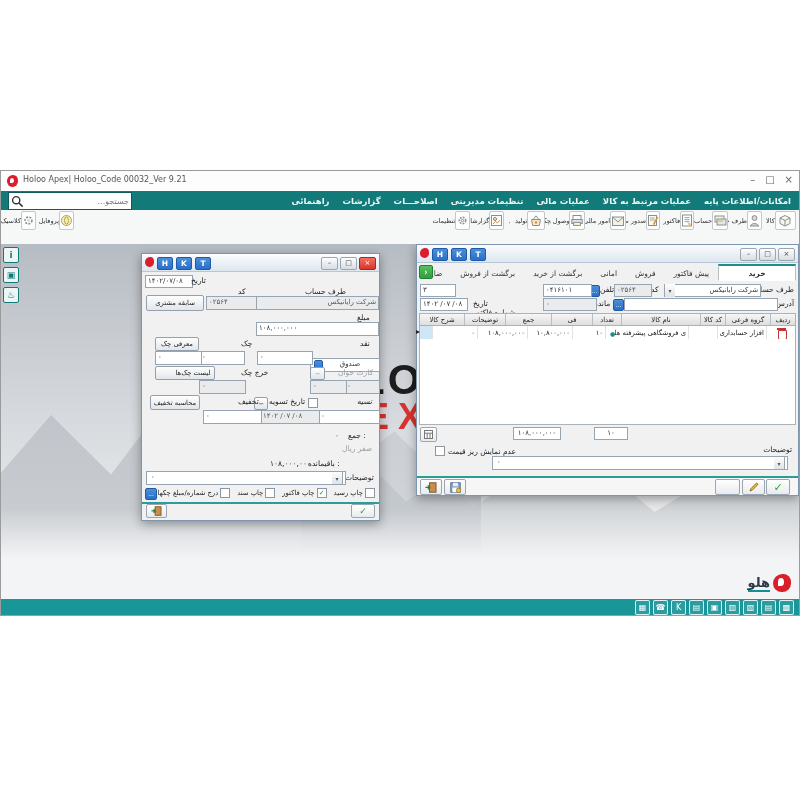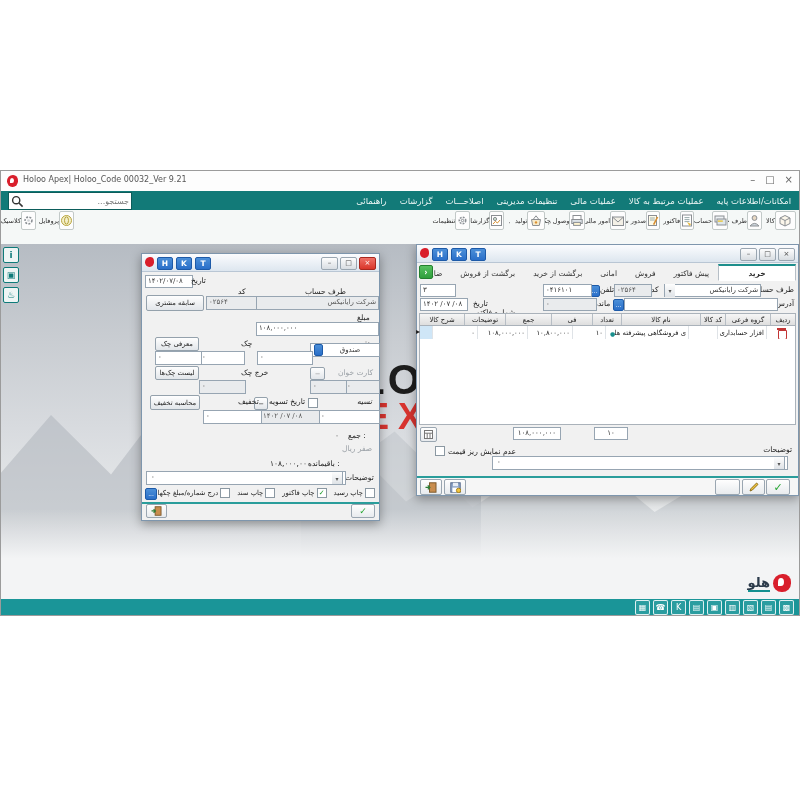--- a/index.html
+++ b/index.html
@@ -11,21 +11,21 @@
   .tb{position:absolute;left:0;top:0;width:100%;height:20px;background:#fdfdfd;border-bottom:1px solid #e4e4e4;}
   .applogo{position:absolute;left:6px;top:4px;width:11px;height:12px;background:#d91f2c;border-radius:55% 45% 50% 50%;}
   .applogo:after{content:"";position:absolute;left:3px;top:3px;width:4px;height:5px;background:#fff;border-radius:50% 50% 50% 0;}
   .tbt{position:absolute;left:22px;top:4px;font-size:8px;color:#555;}
   .wc{position:absolute;right:6px;top:3px;display:flex;gap:10px;}
   .wcb{font-size:10px;color:#666;line-height:12px;cursor:default;}
   .mb{position:absolute;left:0;top:20px;width:100%;height:19px;background:#127a78;}
   .search{position:absolute;left:7px;top:1px;width:122px;height:16px;background:#fff;border:1px solid #0c5d5b;display:flex;align-items:center;}
   .search input{border:0;outline:0;flex:1;height:13px;font-size:8px;direction:rtl;font-family:"DejaVu Sans",sans-serif;color:#444;background:transparent;}
   .menu{position:absolute;right:4px;top:0;height:19px;display:flex;direction:rtl;align-items:center;gap:13px;padding:0 4px;}
-  .menu span{font-size:8.5px;color:#eef7f6;white-space:nowrap;cursor:default;}
+  .menu span{font-size:8.5px;color:#eef7f6;white-space:nowrap;cursor:default;font-weight:bold;}
   .tlb{position:absolute;left:0;top:39px;width:100%;height:34px;background:#f5f8f7;border-bottom:1px solid #dce1e0;}
   .tgr{position:absolute;right:3px;top:1px;display:flex;direction:rtl;align-items:flex-start;gap:4px;}
   .tgl{position:absolute;left:5px;top:1px;display:flex;direction:rtl;align-items:flex-start;gap:8px;}
   .titem{width:30px;display:flex;flex-direction:row;align-items:center;cursor:pointer;}
   .tico{width:20px;height:17px;background:#fdfdfd;border:1px solid #c2c9c8;border-radius:2px;display:flex;align-items:center;justify-content:center;}
   .tlab{font-size:6.5px;color:#333;margin-top:1px;white-space:nowrap;}
   .tsep{align-self:center;color:#888;font-size:8px;margin-top:6px;}
   
   .desk{position:absolute;left:0;top:73px;width:100%;height:355px;overflow:hidden;
     background:linear-gradient(180deg,#b6bcc3 0%,#c8ccd1 26%,#d8dbdf 52%,#e9ebec 78%,#f1f2f3 100%);}
@@ -437,32 +437,32 @@
       <span class="btn3 abs" style="left:4px;top:41px;width:56px;height:14px;">سابقه مشتری</span>
 
       <span class="lbl abs" style="left:215px;top:59px;">مبلغ</span>
       <span class="fld num abs" style="left:114px;top:68px;width:117px;height:12px;">۱۰۸,۰۰۰,۰۰۰</span>
 
       <span class="lbl abs" style="left:218px;top:85px;">نقد</span>
       <span class="lbl abs" style="left:99px;top:85px;">چک</span>
       <span class="btn3 abs" style="left:13px;top:83px;width:42px;height:12px;">معرفی چک</span>
       <span class="xmark abs" style="left:3px;top:84px;"></span>
 
-      <span class="fld abs" style="left:168px;top:89px;width:64px;height:12px;display:flex;direction:rtl;align-items:center;">
+      <span class="fld abs" style="left:168px;top:104px;width:64px;height:12px;display:flex;direction:rtl;">
         <span style="flex:1;text-align:center;">صندوق</span>
         <span class="bluebox" style="width:7px;height:10px;margin:0.5px;"></span>
       </span>
       <span class="fld num abs" style="left:115px;top:97px;width:50px;height:12px;">۰</span>
       <span class="fld num abs" style="left:57px;top:97px;width:40px;height:12px;">۰</span>
       <span class="fld num abs" style="left:13px;top:97px;width:41px;height:12px;">۰</span>
 
       <span class="lbl dim abs" style="left:196px;top:114px;">کارت خوان</span>
       <span class="btn3 abs" style="left:168px;top:113px;width:13px;height:11px;color:#999;">−</span>
       <span class="lbl abs" style="left:99px;top:114px;">خرج چک</span>
-      <span class="btn3 abs" style="left:13px;top:112px;width:42px;height:12px;">لیست چک‌ها</span>
+      <span class="btn3 abs" style="left:13px;top:112px;width:42px;height:12px;padding-left:16px;">لیست چک‌ها</span>
       <span class="xmark abs" style="left:3px;top:113px;"></span>
       <span class="fld ro num abs" style="left:202px;top:126px;width:30px;height:12px;">۰</span>
       <span class="fld ro num abs" style="left:168px;top:126px;width:31px;height:12px;">۰</span>
       <span class="fld ro num abs" style="left:57px;top:126px;width:41px;height:12px;">۰</span>
 
       <span class="lbl abs" style="left:215px;top:143px;font-style:italic;">نسیه</span>
       <span class="ckb abs" style="left:166px;top:144px;"></span>
       <span class="lbl abs" style="left:127px;top:143px;">تاریخ تسویه</span>
       <span class="btn3 abs" style="left:112px;top:143px;width:12px;height:11px;">−</span>
       <span class="lbl abs" style="left:96px;top:143px;">تخفیف</span>

